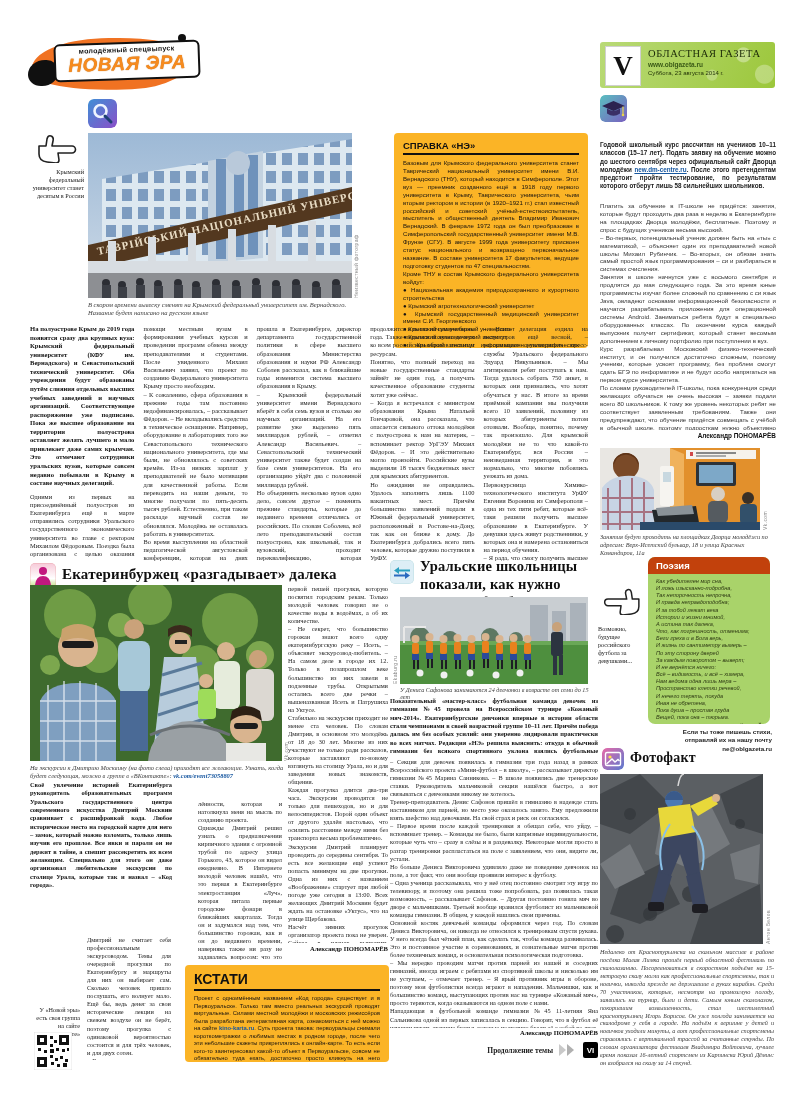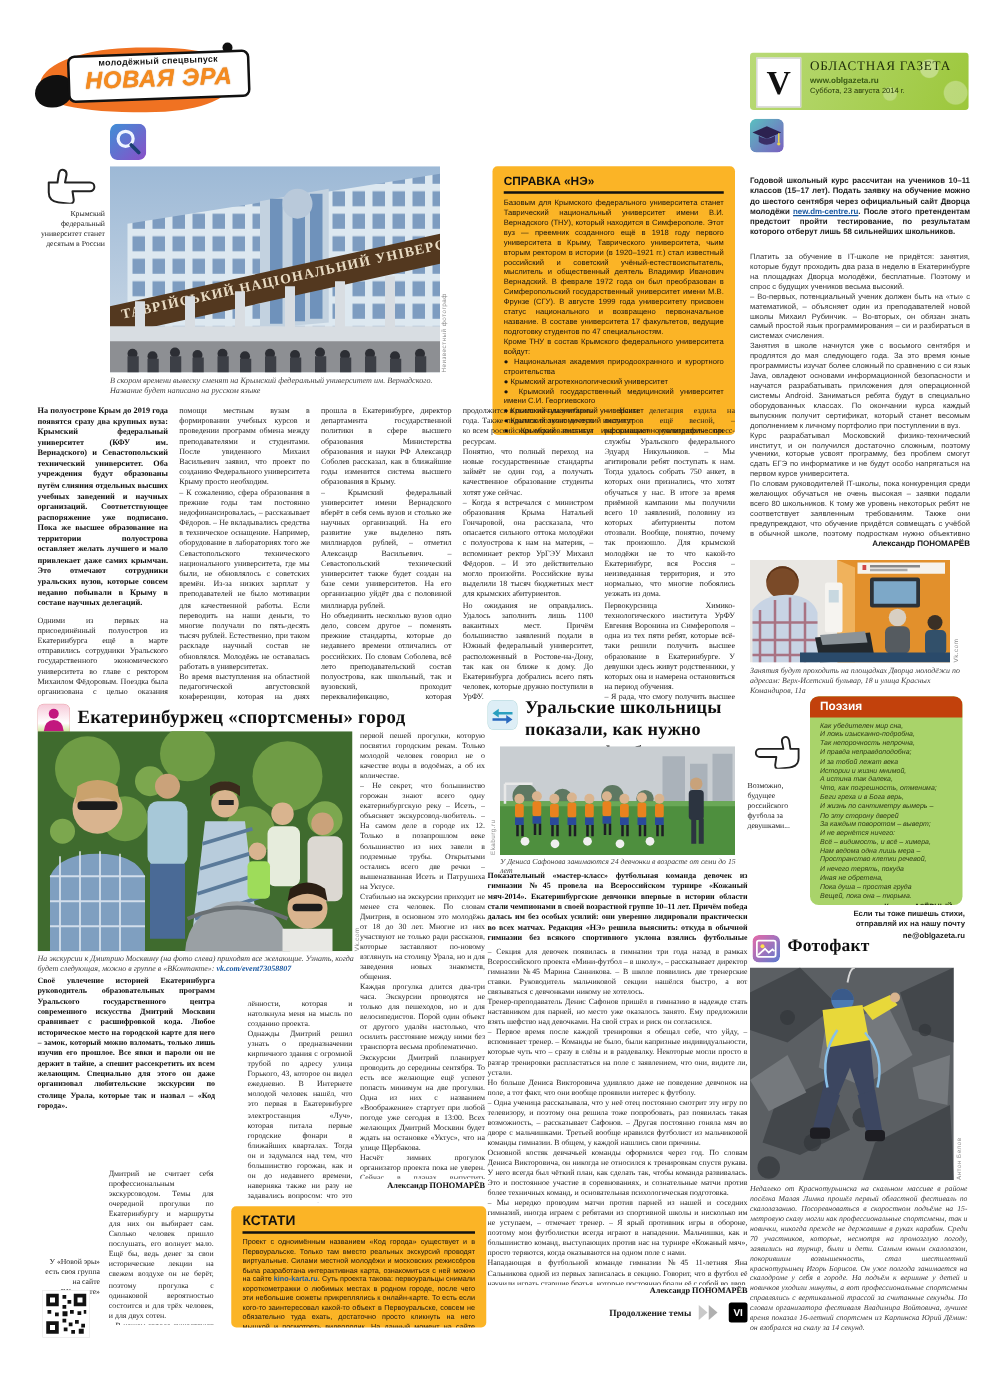--- a/index.html
+++ b/index.html
@@ -167,21 +167,21 @@
         <linearGradient id="gcity" x1="0" y1="0" x2="0" y2="1">
           <stop offset="0" stop-color="#f7c9d8"></stop>
           <stop offset=".6" stop-color="#ffffff"></stop>
           <stop offset="1" stop-color="#b8d96a"></stop>
         </linearGradient>
       </defs>
     <rect width="26" height="26" rx="5" fill="url(#gcity)" stroke="#d88" stroke-width=".5"></rect>
     <circle cx="13" cy="8" r="4" fill="#c2187e"></circle>
     <path d="M5 22 q1-9 8-9 q7 0 8 9 z" fill="#c2187e"></path>
   </svg>
-  <div class="abs headline" style="left:62px;top:566px;width:330px;font-size:15px;">Екатеринбуржец «спортсмены» город</div>
+  <div class="abs headline" style="left:62px;top:566px;width:330px;font-size:15px;">Екатеринбуржец «разгадывает» далека</div>
 
   <svg class="abs" style="left:30px;top:585px;" width="252" height="176" viewBox="0 0 252 176">
     <rect width="252" height="176" fill="#3f6b2e"></rect>
     <g fill="#6f9c45">
         <circle cx="40" cy="30" r="26"></circle>
         <circle cx="120" cy="18" r="22"></circle>
         <circle cx="200" cy="36" r="28"></circle>
         <circle cx="70" cy="70" r="18"></circle>
         <circle cx="170" cy="80" r="20"></circle>
       </g>
@@ -280,21 +280,21 @@
         <rect x="29" y="31" width="4" height="4"></rect>
     </g>
     <g fill="#fff">
         <rect x="6" y="6" width="4" height="4"></rect>
         <rect x="28" y="6" width="4" height="4"></rect>
         <rect x="6" y="28" width="4" height="4"></rect>
       </g>
   </svg>
 
   <div class="abs ybox sans clip" style="left:185px;top:965px;width:204px;height:97px;padding:6px 9px;box-sizing:border-box;">
-    <div class="btitle" style="font-size:11px;">КСТАТИ</div>
+    <div class="btitle" style="font-size:14px;">КСТАТИ</div>
     <div class="just" style="font-size:5.8px;line-height:1.3;color:#171310;">
       <span>Проект с одноимённым названием «Код города» существует и в Первоуральске. Только там вместо реальных экскурсий проводят виртуальные. Силами местной молодёжи и московских режиссёров была разработана интерактивная карта, ознакомиться с ней можно на сайте </span><span class="linkb">kino-karta.ru</span><span>. Суть проекта такова: первоуральцы снимали короткометражки о любимых местах в родном городе, после чего эти небольшие сюжеты прикреплялись к онлайн-карте. То есть если кого-то заинтересовал какой-то объект в Первоуральске, совсем не обязательно туда ехать, достаточно просто кликнуть на него мышкой и посмотреть видеоролик. На данный момент на сайте доступно более 50 подобных записей.</span>
     </div>
   </div>
 
   <svg class="abs iconsq" style="left:390px;top:560px;" width="24" height="24" viewBox="0 0 24 24">
     <rect width="24" height="24" rx="5" fill="#ddeef6" stroke="#9cc" stroke-width=".5"></rect>
     <path d="M9 7 L4 10.5 L9 14 V11.5 H20 V9.5 H9 Z" fill="#2a9fbf"></path>
     <path d="M15 12 L20 15.5 L15 19 V16.5 H4 V14.5 H15 Z" fill="#2a6abf"></path>
   </svg>

